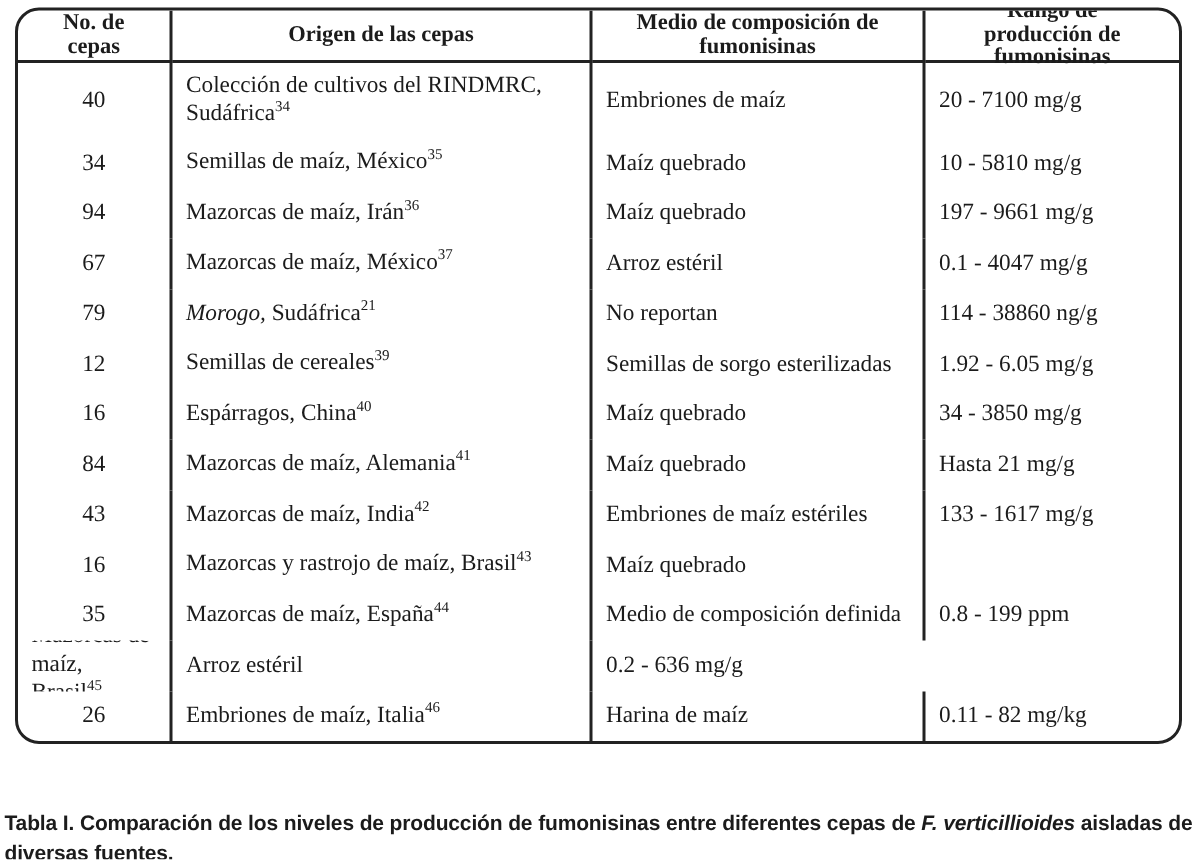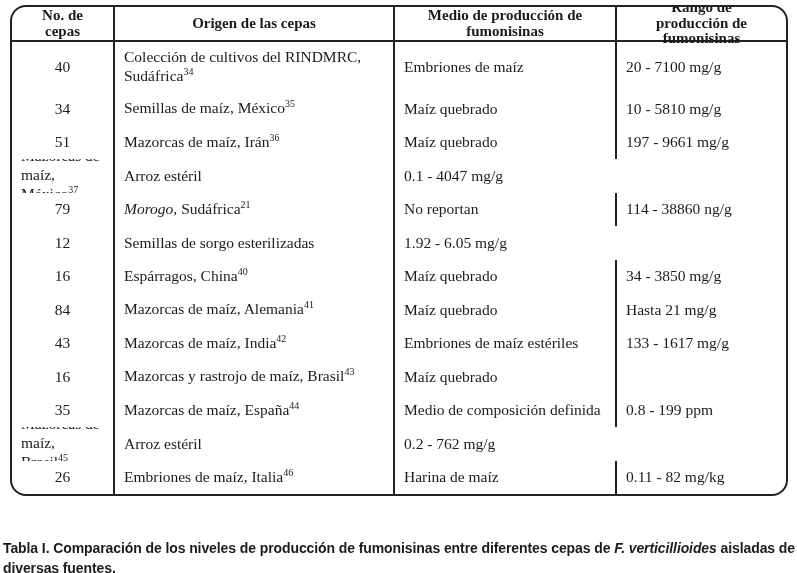--- a/index.html
+++ b/index.html
@@ -69,21 +69,21 @@
 </style>
 </head>
 <body>
 
 <div class="page">
 
   <div class="paper-table">
     <div class="thead">
       <div class="th c1v">No. de cepas</div>
       <div class="th c1v">Origen de las cepas</div>
-      <div class="th c1v">Medio de producción de fumonisinas</div>
+      <div class="th c1v">Medio de composición de fumonisinas</div>
       <div class="th">Rango de producción de fumonisinas</div>
     </div>
     <div class="tbody">
   <div class="tr tall">
     <div class="td num c1v">40</div>
     <div class="td origin c1v">
             <span class="wrap">Colección de cultivos del RINDMRC, Sudáfrica<sup>34</sup></span>
           </div>
     <div class="td medium c1v">Embriones de maíz</div>
     <div class="td range">20 - 7100 mg/g</div>
@@ -92,47 +92,51 @@
   <div class="tr">
     <div class="td num c1v">34</div>
     <div class="td origin c1v">
             <span class="wrap">Semillas de maíz, México<sup>35</sup></span>
           </div>
     <div class="td medium c1v">Maíz quebrado</div>
     <div class="td range">10 - 5810 mg/g</div>
   </div>
 
   <div class="tr">
-    <div class="td num c1v">51</div>
+    <div class="td num c1v">94</div>
     <div class="td origin c1v">
             <span class="wrap">Mazorcas de maíz, Irán<sup>36</sup></span>
           </div>
     <div class="td medium c1v">Maíz quebrado</div>
     <div class="td range">197 - 9661 mg/g</div>
   </div>
 
   <div class="tr">
+    <div class="td num c1v">67</div>
     <div class="td origin c1v">
             <span class="wrap">Mazorcas de maíz, México<sup>37</sup></span>
           </div>
     <div class="td medium c1v">Arroz estéril</div>
     <div class="td range">0.1 - 4047 mg/g</div>
   </div>
 
   <div class="tr">
     <div class="td num c1v">79</div>
     <div class="td origin c1v">
             <span class="wrap"><i>Morogo,</i> Sudáfrica<sup>21</sup></span>
           </div>
     <div class="td medium c1v">No reportan</div>
     <div class="td range">114 - 38860 ng/g</div>
   </div>
 
   <div class="tr">
     <div class="td num c1v">12</div>
+    <div class="td origin c1v">
+            <span class="wrap">Semillas de cereales<sup>39</sup></span>
+          </div>
     <div class="td medium c1v">Semillas de sorgo esterilizadas</div>
     <div class="td range">1.92 - 6.05 mg/g</div>
   </div>
 
   <div class="tr">
     <div class="td num c1v">16</div>
     <div class="td origin c1v">
             <span class="wrap">Espárragos, China<sup>40</sup></span>
           </div>
     <div class="td medium c1v">Maíz quebrado</div>
@@ -172,21 +176,21 @@
           </div>
     <div class="td medium c1v">Medio de composición definida</div>
     <div class="td range">0.8 - 199 ppm</div>
   </div>
 
   <div class="tr">
     <div class="td origin c1v">
             <span class="wrap">Mazorcas de maíz, Brasil<sup>45</sup></span>
           </div>
     <div class="td medium c1v">Arroz estéril</div>
-    <div class="td range">0.2 - 762 mg/g</div>
+    <div class="td range">0.2 - 636 mg/g</div>
   </div>
 
   <div class="tr">
     <div class="td num c1v">26</div>
     <div class="td origin c1v">
             <span class="wrap">Embriones de maíz, Italia<sup>46</sup></span>
           </div>
     <div class="td medium c1v">Harina de maíz</div>
     <div class="td range">0.11 - 82 mg/kg</div>
   </div>

